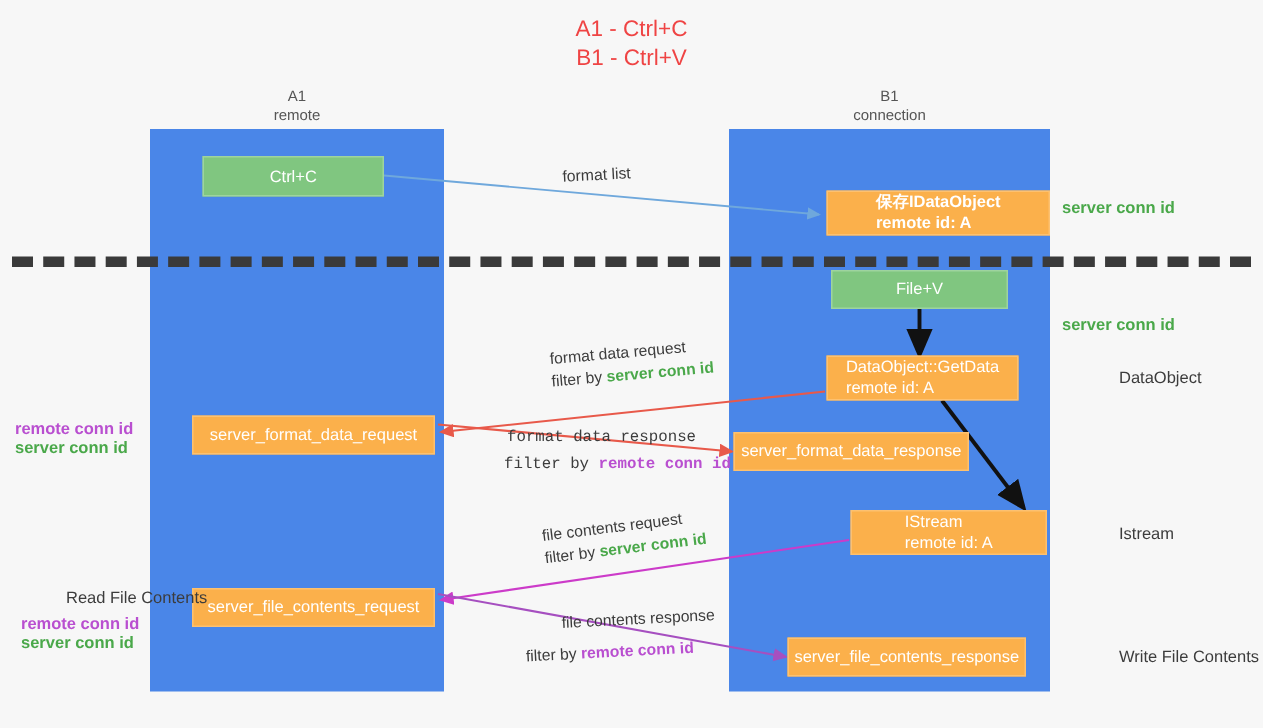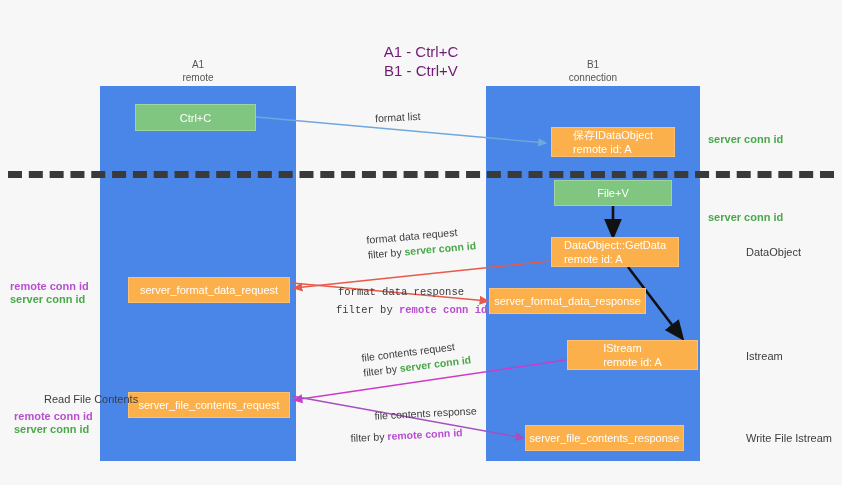--- a/index.html
+++ b/index.html
@@ -22,23 +22,22 @@
 
   
   .title {
     position: absolute;
     left: 0;
     right: 0;
     top: 10px;
     text-align: center;
     font-size: 15px;
     line-height: 19px;
-    color: #701a75;
-    white-space: pre-line;
-    margin-top: 32px;
+    color: #ef4444;
+    white-space: pre-line;
   }
 
   
   .lane-head {
     position: absolute;
     text-align: center;
     font-size: 10px;
     line-height: 13px;
     color: #555;
     white-space: pre-line;
@@ -163,21 +162,21 @@
 
     <line x1="566" y1="360" x2="294" y2="400" stroke="#cc3bc9" stroke-width="1.4" marker-end="url(#ah-magenta)"></line>
 
     <line x1="292" y1="396" x2="524" y2="438" stroke="#a64fc0" stroke-width="1.4" marker-end="url(#ah-purple)"></line>
   </svg>
 
   <div class="divider"></div>
 
   <div class="node green" style="left:135px; top:104px; width:121px; height:27px;">Ctrl+C</div>
 
-  <div class="node orange" style="left:551px; top:127px; width:124px; height:30px;">保存IDataObject
+  <div class="node orange" style="left:551px; top:127px; width:149px; height:30px;font-weight:bold;">保存IDataObject
 remote id: A</div>
 
   <div class="node green" style="left:554px; top:180px; width:118px; height:26px;">File+V</div>
 
   <div class="node orange" style="left:551px; top:237px; width:128px; height:30px;">DataObject::GetData
 remote id: A</div>
 
   <div class="node orange" style="left:128px; top:277px; width:162px; height:26px;">server_format_data_request</div>
 
   <div class="node orange" style="left:489px; top:288px; width:157px; height:26px;">server_format_data_response</div>
@@ -212,21 +211,21 @@
   </div>
 
   <div class="side-note green" style="left:708px; top:132px;">server conn id</div>
 
   <div class="side-note green" style="left:708px; top:210px;">server conn id</div>
 
   <div class="side-note dark" style="left:710px; top:245px;">DataObject</div>
 
   <div class="side-note dark" style="left:710px; top:349px;">Istream</div>
 
-  <div class="side-note dark" style="left:710px; top:431px;">Write File Istream</div>
+  <div class="side-note dark" style="left:710px; top:431px;">Write File Contents</div>
 
   <div class="side-note purple" style="left:10px; top:279px;">remote conn id</div>
   <div class="side-note green" style="left:10px; top:292px;">server conn id</div>
 
   <div class="side-note dark" style="left:8px; top:392px;">Read File Contents</div>
   <div class="side-note purple" style="left:14px; top:409px;">remote conn id</div>
   <div class="side-note green" style="left:14px; top:422px;">server conn id</div>
 
 </div>
 

